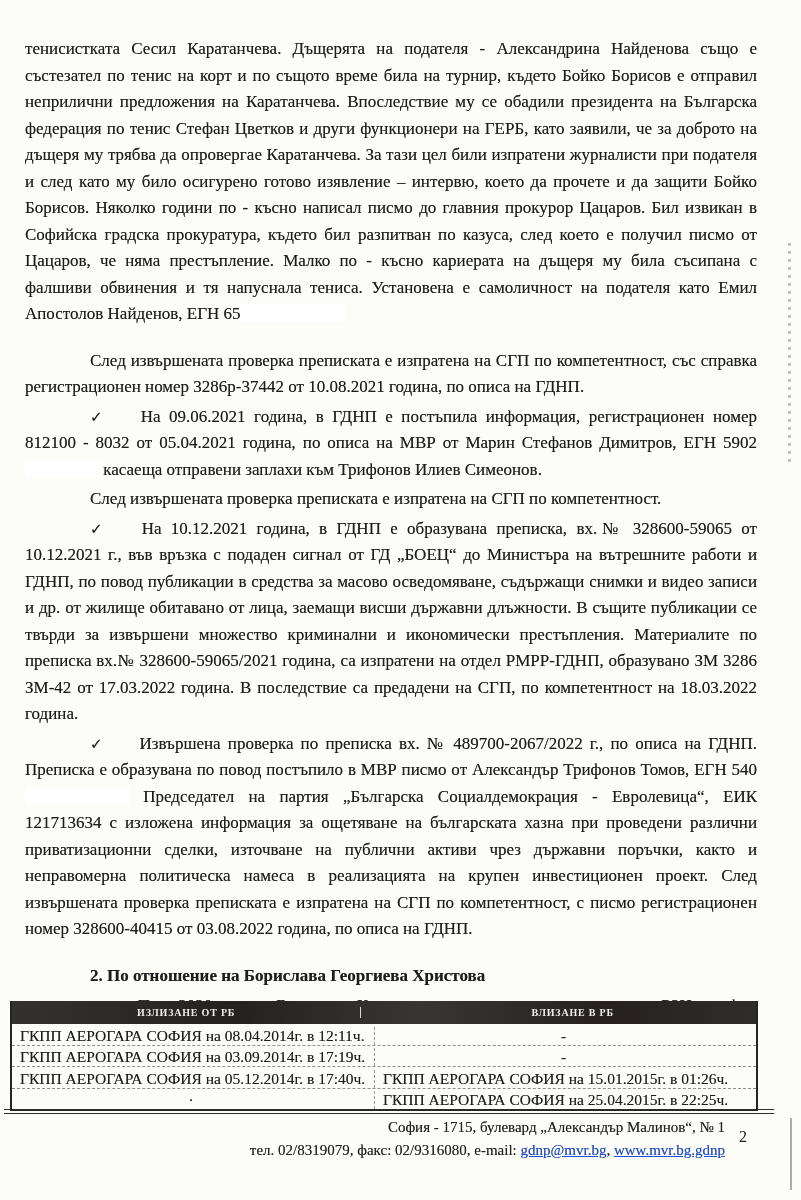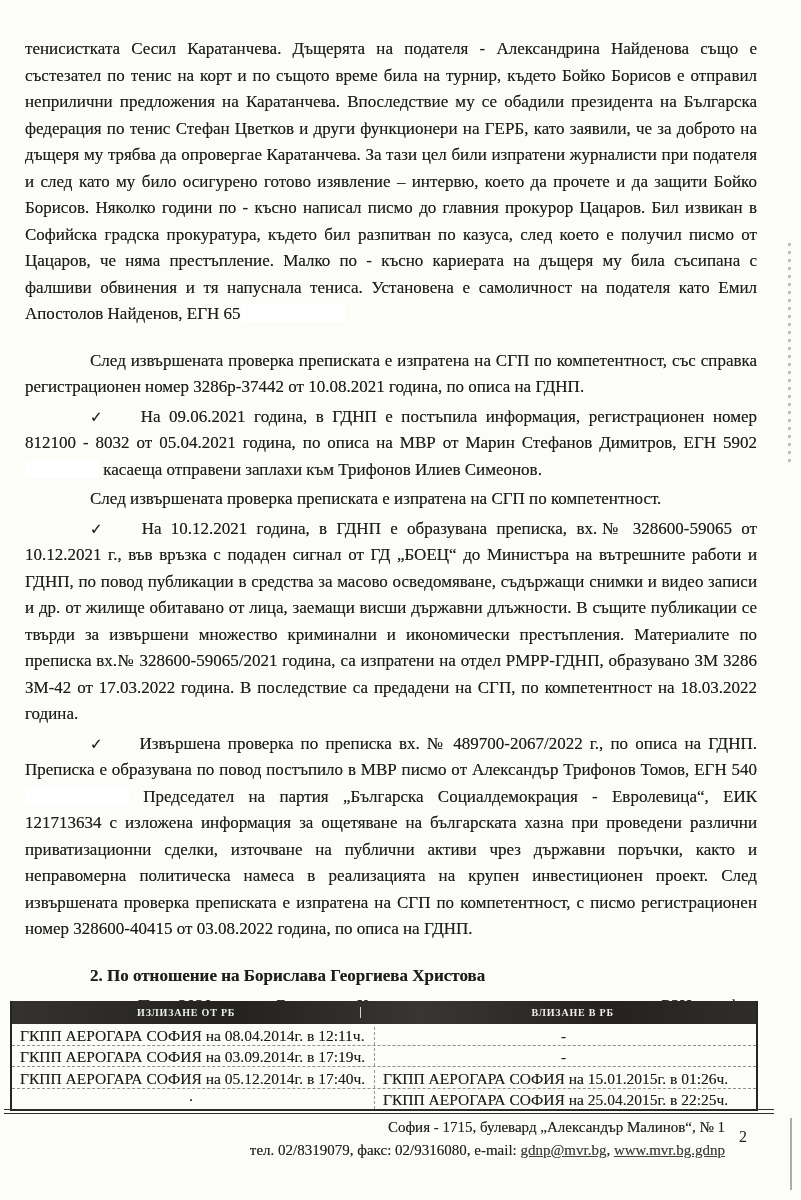--- a/index.html
+++ b/index.html
@@ -50,21 +50,21 @@
   
   .footer-sep{
     position:absolute;left:4px;top:1109px;width:770px;height:3px;
     border-top:1.6px solid #2c2c2c;border-bottom:1.6px solid #2c2c2c;box-sizing:content-box;
   }
   .footer{
     position:absolute;left:25px;top:1116px;width:700px;text-align:right;
     font-size:15px;line-height:23px;color:#222;
     text-shadow:0 0 .4px rgba(20,20,20,.5);
   }
-  .flink{text-decoration:underline;color:#404040;cursor:pointer;}
+  .flink{text-decoration:underline;color:#1d4ed8;cursor:pointer;}
   .pagenum{position:absolute;left:739px;top:1128px;font-size:16px;color:#222;}
 
   
   .edge-noise{
     position:absolute;left:788px;top:243px;width:3px;height:220px;
     background:repeating-linear-gradient(180deg,rgba(95,95,95,.38) 0 3px,rgba(95,95,95,0) 3px 8px);
   }
   .edge-line{
     position:absolute;left:790px;top:1118px;width:2px;height:72px;
     background:rgba(105,105,105,.55);

